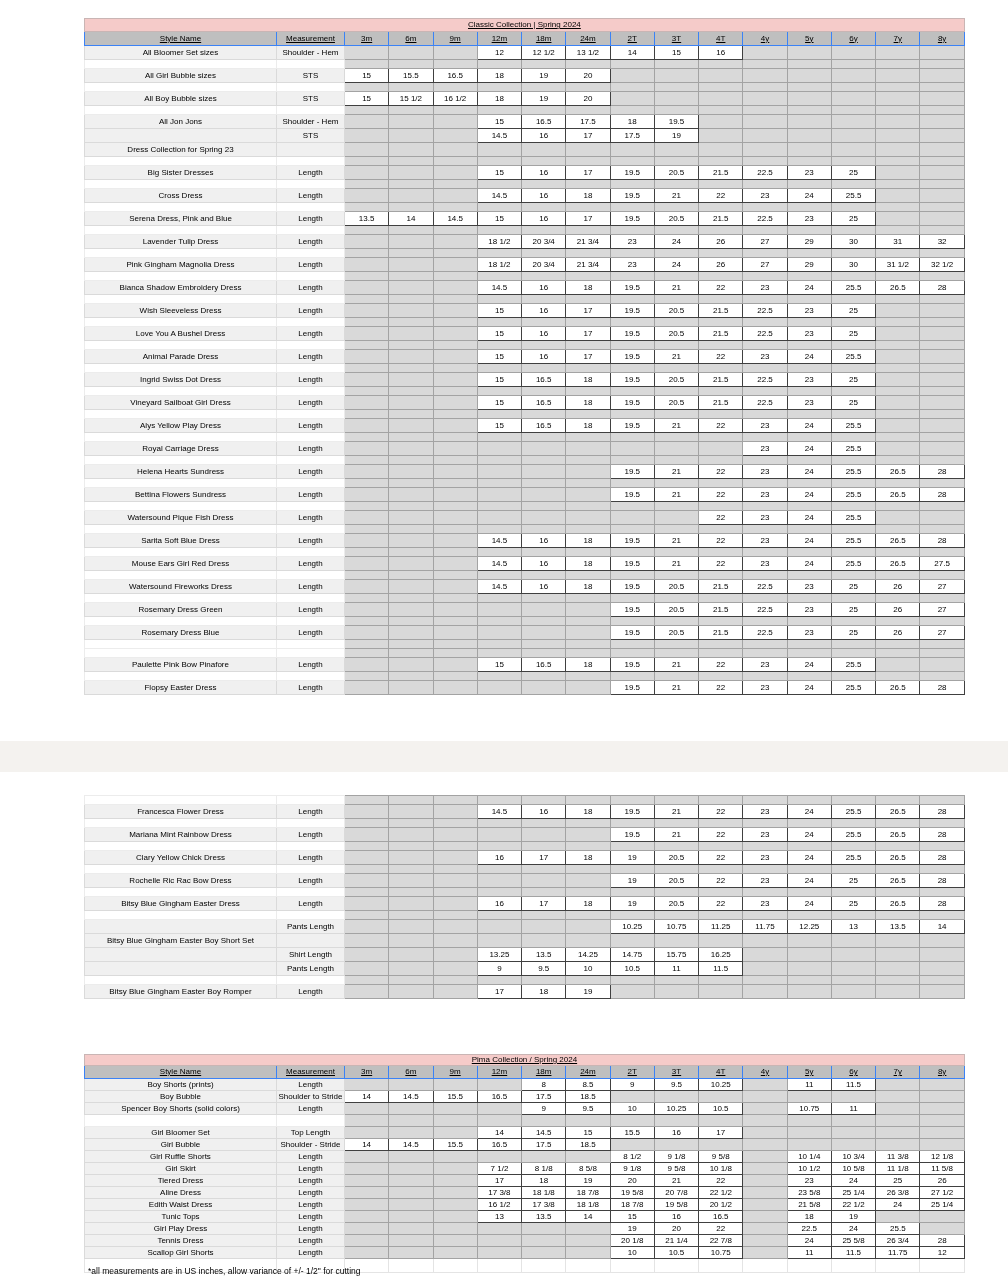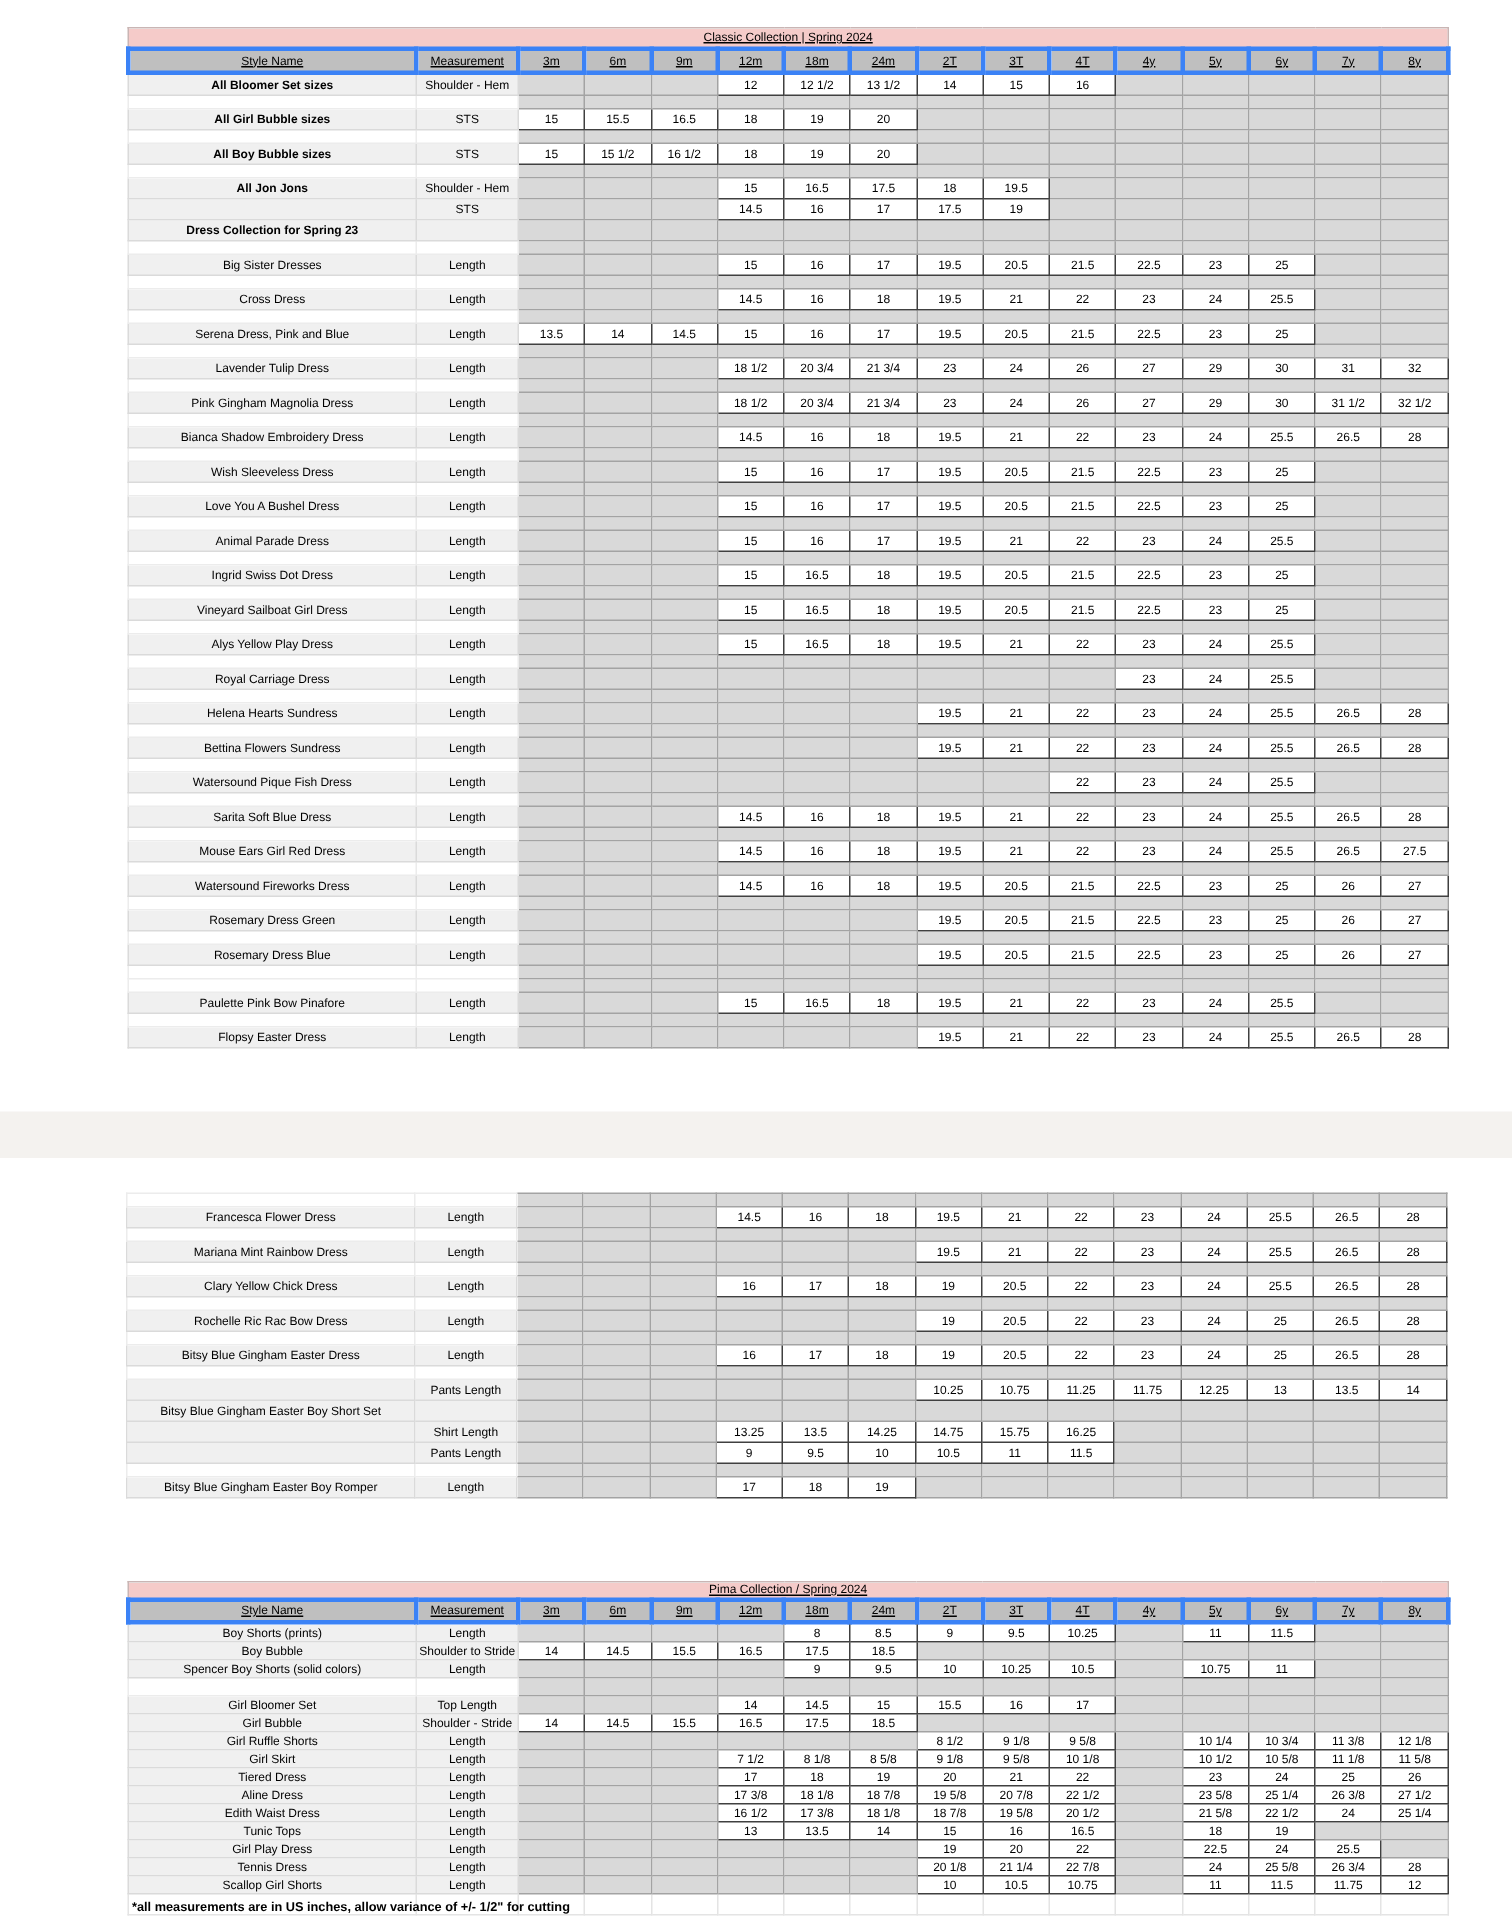--- a/index.html
+++ b/index.html
@@ -2,37 +2,37 @@
 <html><head>
 <meta charset="utf-8">
 <style>
   html,body{margin:0;padding:0;background:#fff;}
   .sheet{position:relative;width:1008px;height:1278px;background:#ffffff;overflow:hidden;
          font-family:"Liberation Sans", sans-serif;color:#000;}
   table.size-table{border-collapse:collapse;table-layout:fixed;position:absolute;left:84px;width:880px;}
   table.size-table td{padding:0 1px;font-size:8px;text-align:center;vertical-align:middle;
          overflow:hidden;white-space:nowrap;line-height:1;}
   td.title-cell{background:#f5cbc9;text-decoration:underline;font-size:9px;height:12px;border:1px solid #c9b5b4;}
-  td.head-cell{background:#bfbfbf;text-decoration:underline;border:3px solid #3b82f6;height:13px;}
+  td.head-cell{background:#bfbfbf;text-decoration:underline;border:1px solid #3b82f6;height:13px;}
   td.head-style{text-align:left;padding-left:4px;}
   td.style-cell{text-align:left;padding-left:4px;background:#f0f0f0;border:1px solid #dadada;font-size:8.5px;}
-  td.style-cell.bold{font-weight:bold;}
+  td.style-cell.bold{font-weight:normal;}
   td.meas-cell{background:#f0f0f0;border:1px solid #dadada;font-size:8px;}
   td.val{background:#ffffff;border:1px solid #404040;}
   td.empty{background:#d9d9d9;border:1px solid #a3a3a3;}
   td.left-sp{background:#ffffff;border:1px solid #ececec;}
   td.gridc{background:#ffffff;border:1px solid #e4e4e4;}
   .classic tr.data td,.cont tr.data td{height:13px;}
   .classic tr.sp td,.cont tr.sp td{height:8px;}
   .pima tr.data td,.pima tr.sp td{height:11px;}
   tr.grid td{height:13px;}
   .pima td.title-cell{height:10px;}
   .pima td.head-cell{height:12px;}
   .page-break-band{position:absolute;left:0;top:741px;width:1008px;height:31px;background:#f4f2ef;}
-  .footnote{position:absolute;left:88px;top:1266px;font-size:8.5px;font-weight:bold;text-align:center;}
+  .footnote{position:absolute;left:88px;top:1266px;font-size:8.5px;font-weight:normal;text-align:center;}
 </style>
 </head>
 <body>
 
 <div class="sheet">
 
   <table class="size-table classic" style="top:18px">
     <colgroup>
         <col style="width: 192px;">
         <col style="width: 68px;">

